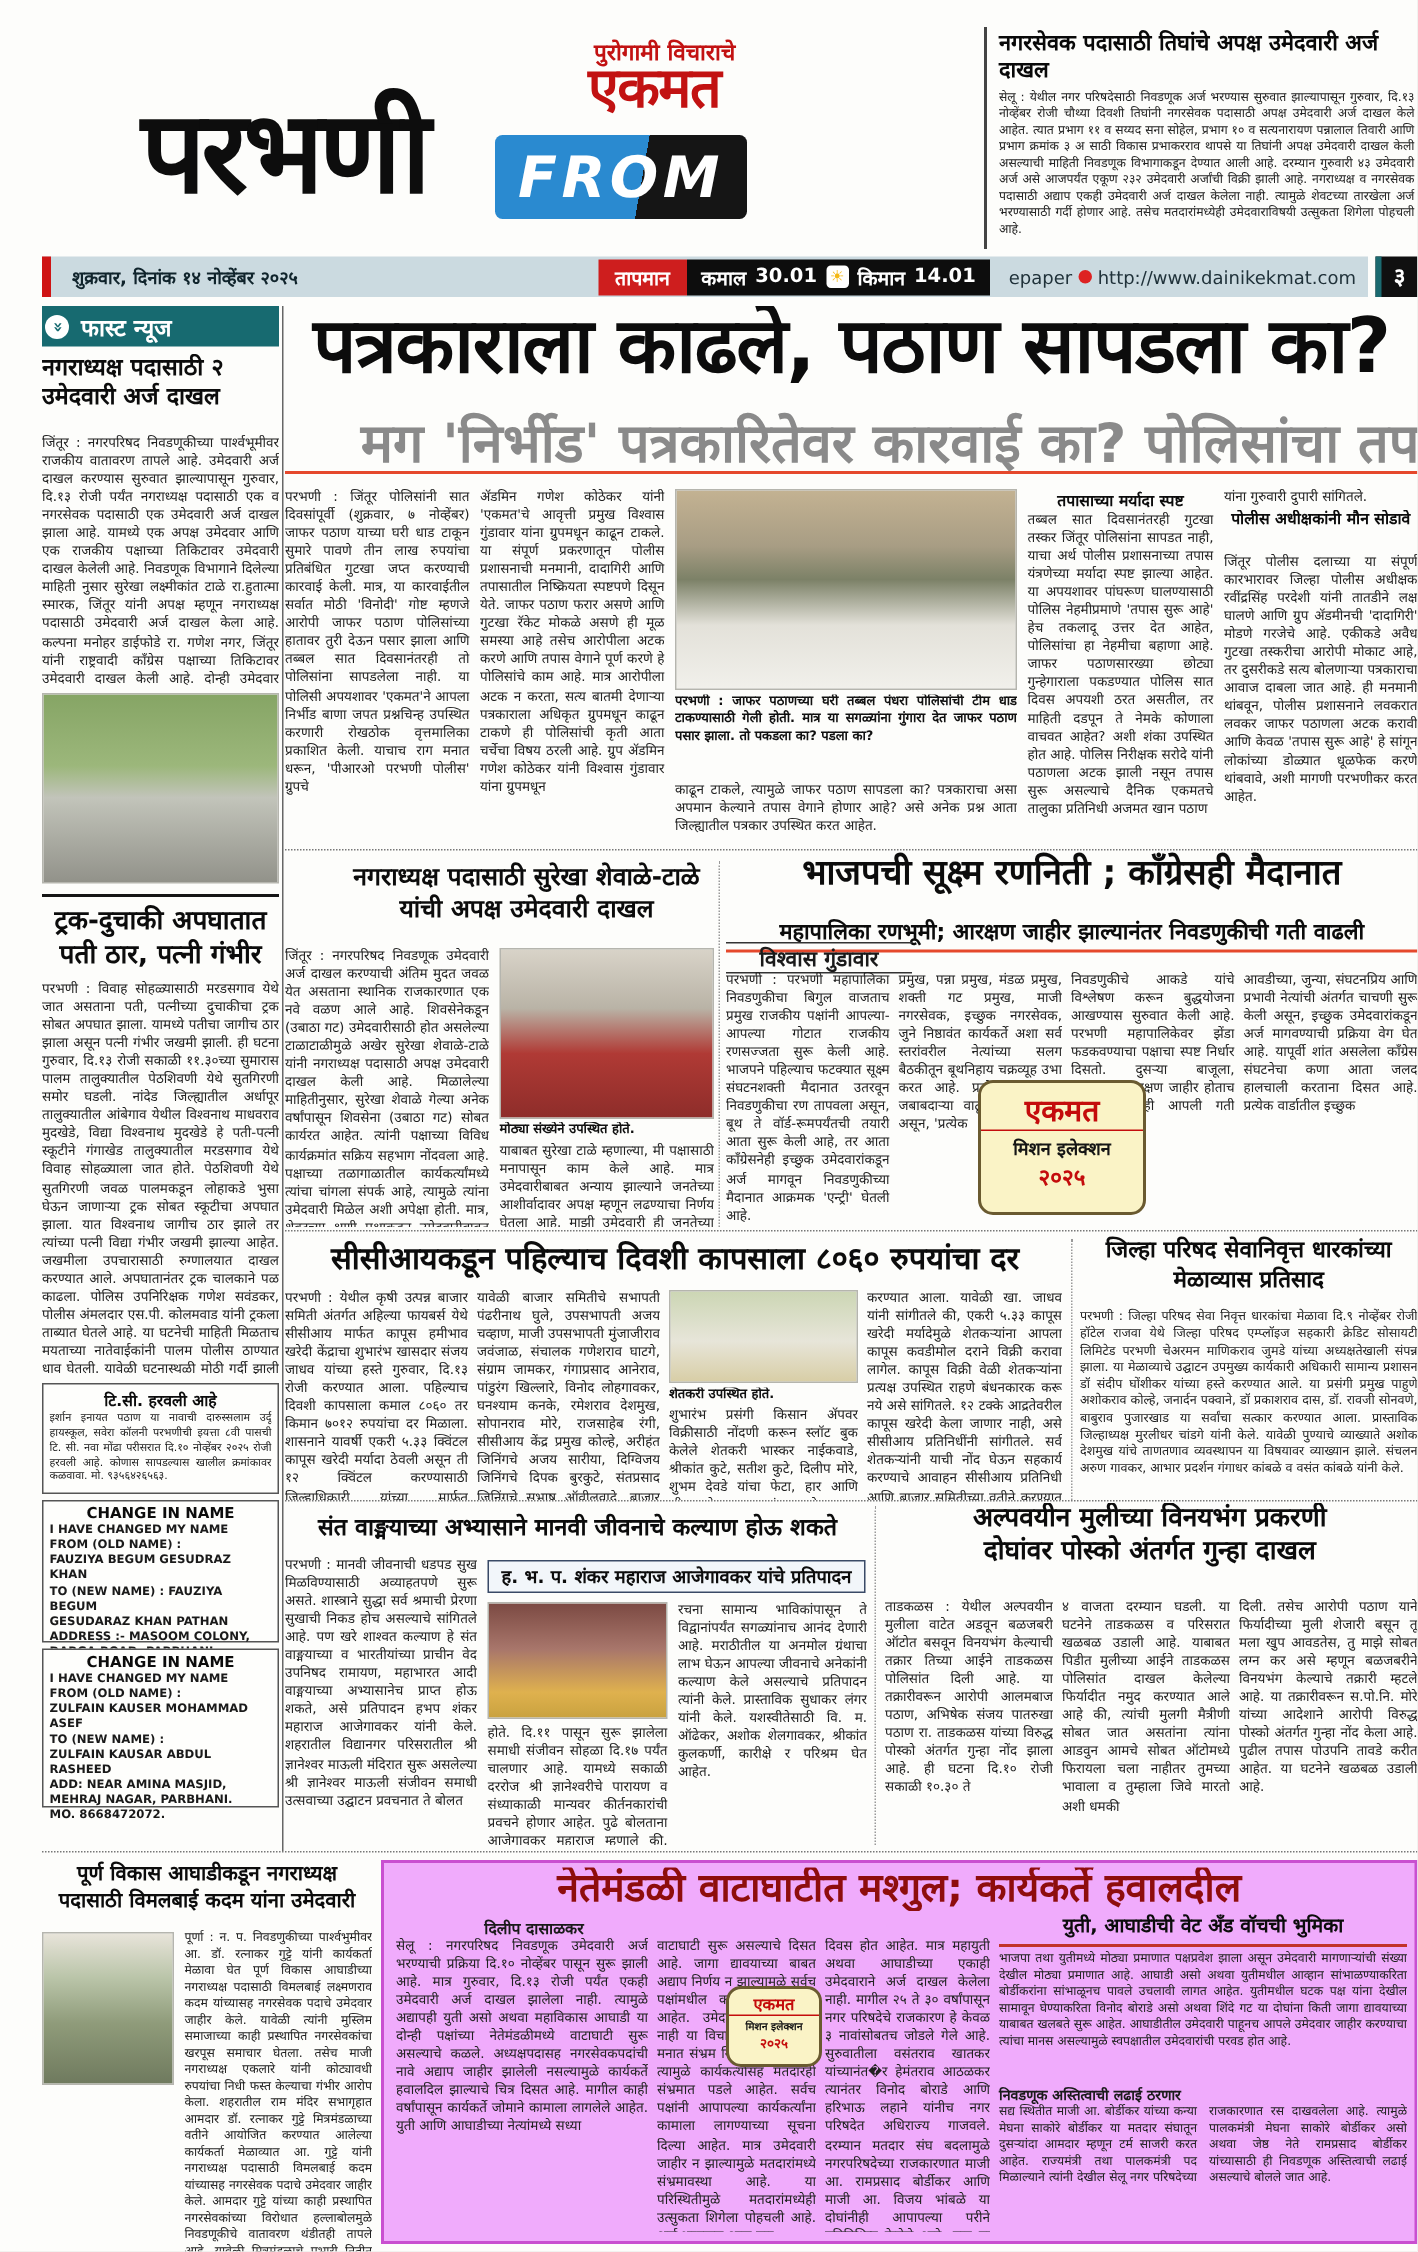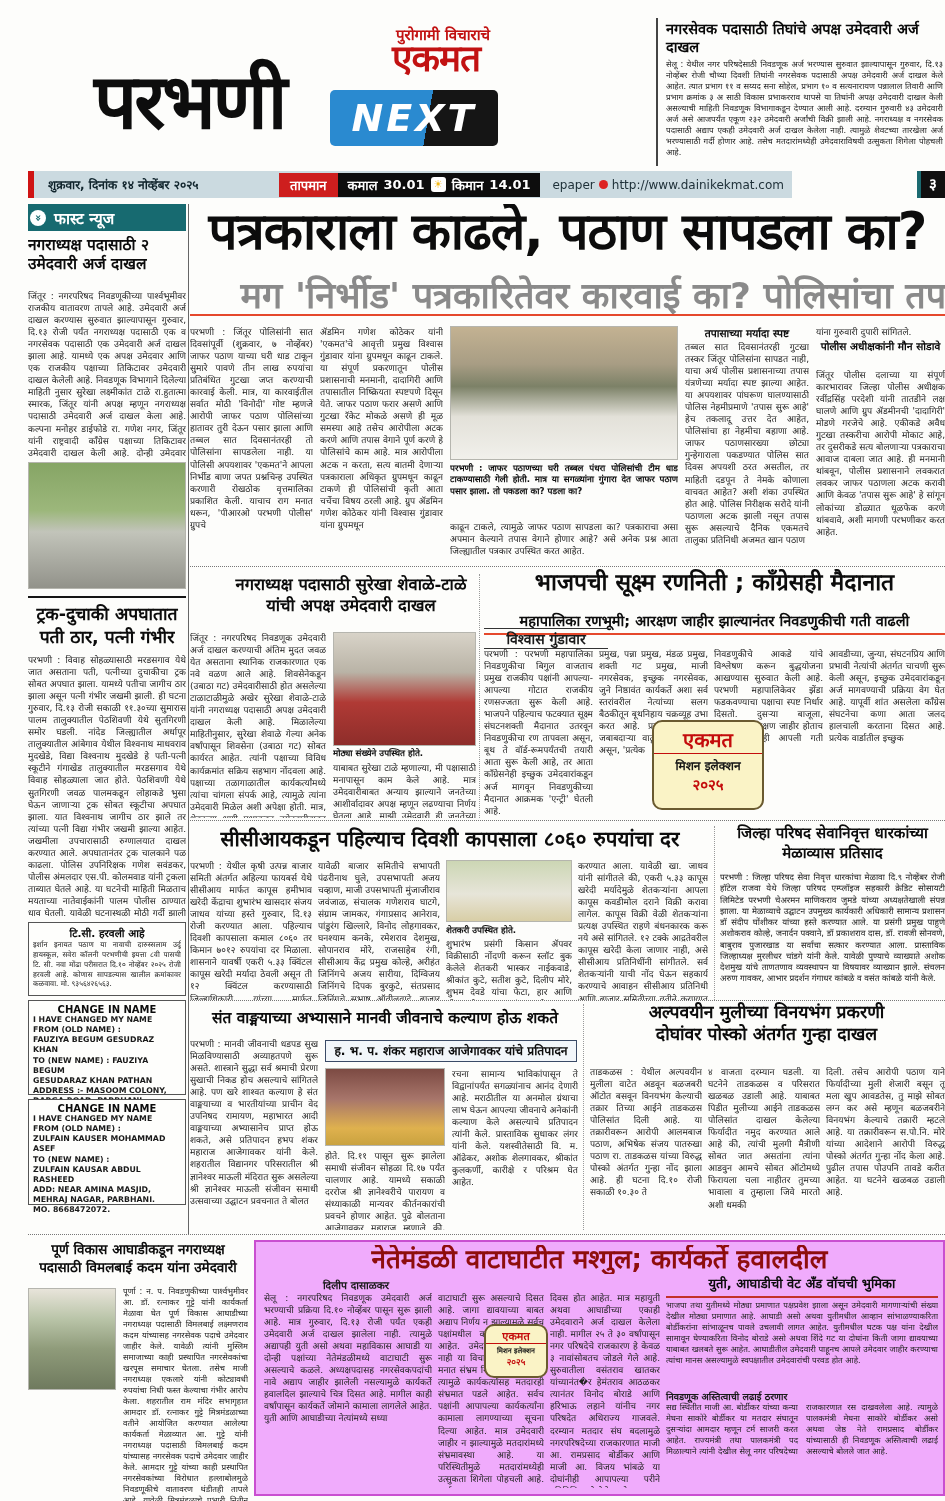--- a/index.html
+++ b/index.html
@@ -20,21 +20,21 @@
   #mast-brand{left:392px;top:40px;font-size:37px;line-height:1;font-weight:800;color:#c21212;letter-spacing:-1px;}
   #next-logo{left:330px;top:90px;width:168px;height:56px;border-radius:5px;
              background:linear-gradient(100deg,#2a8ad0 0%,#2a8ad0 58%,#151515 58%);
              display:flex;align-items:center;justify-content:center;}
   #next-logo span{color:#fff;font-weight:800;font-size:38px;letter-spacing:3px;font-style:italic;}
   #tr-art{left:656px;top:18px;width:289px;height:148px;border-left:2px solid #444;padding:2px 2px 2px 8px;}
   #tr-art .trtitle{font-size:14.5px;font-weight:bold;line-height:1.25;margin-bottom:3px;color:#090909;}
   #tr-art .trbody{font-size:8.2px;height:104px;}
 
   
-  #datebar{left:28px;top:171px;width:764px;height:27px;background:#cbdae0;display:flex;align-items:center;}
+  #datebar{left:28px;top:171px;width:884px;height:27px;background:#cbdae0;display:flex;align-items:center;}
   #datebar .redstrip{width:6px;height:27px;background:#cf1414;margin-right:14px;flex:none;}
   #dateText{font-size:12px;font-weight:bold;color:#10242c;}
   #tempLabel{margin-left:auto;background:#ce1e1e;color:#fff;font-weight:bold;font-size:13px;padding:3px 11px;flex:none;}
   #tempBox{background:#0d0d0d;color:#fff;font-weight:bold;font-size:13px;padding:3px 10px;display:flex;gap:6px;align-items:center;flex:none;}
   #tempBox .sun{width:15px;height:15px;border-radius:3px;background:#fff;color:#f4b816;font-size:11px;line-height:15px;text-align:center;}
   #epaper{margin-left:12px;font-size:12px;color:#20323a;flex:none;}
   .edot{width:9px;height:9px;border-radius:50%;background:#d22;display:inline-block;margin:0 4px;flex:none;}
   #url{font-size:12px;color:#20323a;flex:none;margin-right:8px;}
   #pagenum{left:917px;top:171px;width:28px;height:27px;background:#101010;color:#fff;font-weight:bold;
            font-size:15px;text-align:center;line-height:27px;border-left:4px solid #1b6a70;}
@@ -151,21 +151,21 @@
 </style>
 </head>
 <body>
 
 <div id="page">
 
   <div class="abs" id="mast-tagline">पुरोगामी विचाराचे</div>
   <div class="abs" id="mast-brand">एकमत</div>
   <div class="abs" id="mast-city">परभणी</div>
   <div class="abs" id="next-logo">
-    <span>NEXT</span>
+    <span>FROM</span>
   </div>
 
   <div class="abs" id="tr-art">
     <div class="trtitle">नगरसेवक पदासाठी तिघांचे अपक्ष उमेदवारी अर्ज दाखल</div>
     <div class="trbody jt">सेलू : येथील नगर परिषदेसाठी निवडणूक अर्ज भरण्यास सुरुवात झाल्यापासून गुरुवार, दि.१३ नोव्हेंबर रोजी चौथ्या दिवशी तिघांनी नगरसेवक पदासाठी अपक्ष उमेदवारी अर्ज दाखल केले आहेत. त्यात प्रभाग ११ व सय्यद सना सोहेल, प्रभाग १० व सत्यनारायण पन्नालाल तिवारी आणि प्रभाग क्रमांक ३ अ साठी विकास प्रभाकरराव थापसे या तिघांनी अपक्ष उमेदवारी दाखल केली असल्याची माहिती निवडणूक विभागाकडून देण्यात आली आहे. दरम्यान गुरुवारी ४३ उमेदवारी अर्ज असे आजपर्यंत एकूण २३२ उमेदवारी अर्जांची विक्री झाली आहे. नगराध्यक्ष व नगरसेवक पदासाठी अद्याप एकही उमेदवारी अर्ज दाखल केलेला नाही. त्यामुळे शेवटच्या तारखेला अर्ज भरण्यासाठी गर्दी होणार आहे. तसेच मतदारांमध्येही उमेदवाराविषयी उत्सुकता शिगेला पोहचली आहे.</div>
   </div>
 
   <div class="abs" id="datebar">
     <span class="redstrip"></span>
     <span id="dateText">शुक्रवार, दिनांक १४ नोव्हेंबर २०२५</span>

